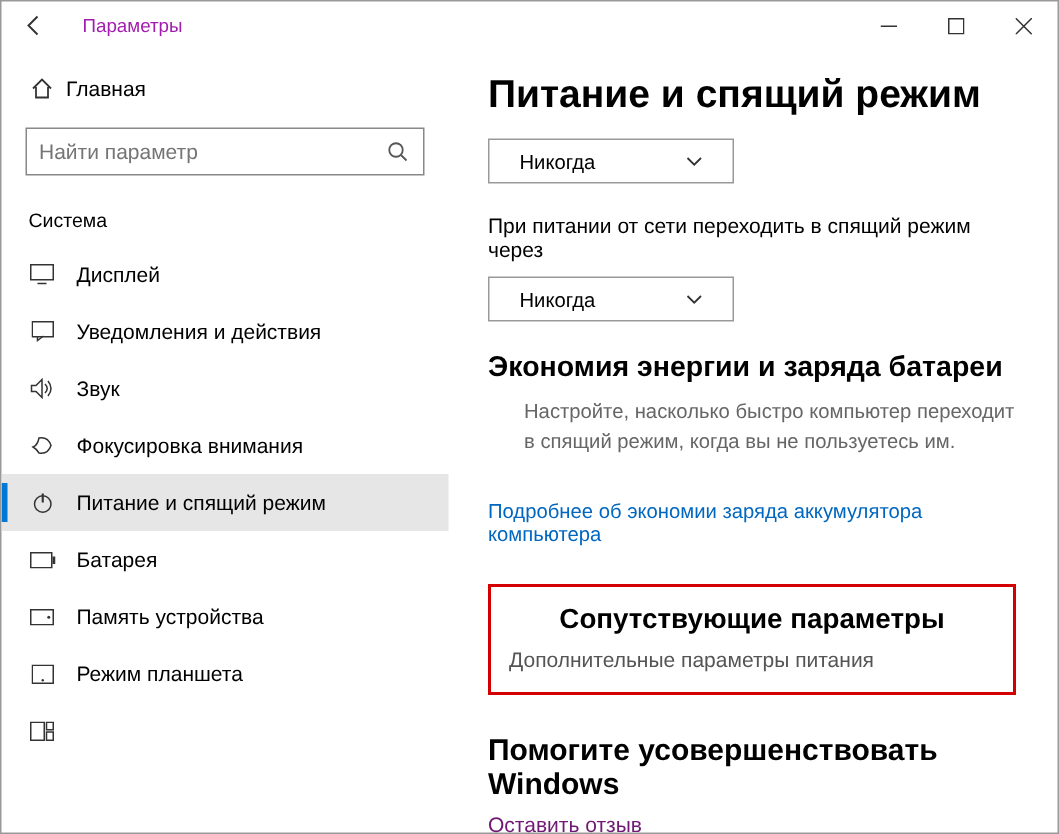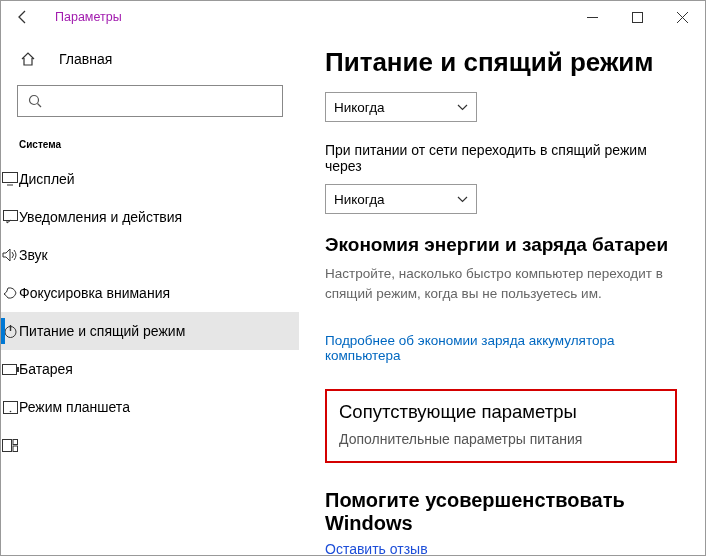--- a/index.html
+++ b/index.html
@@ -8,53 +8,53 @@
 .titlebar { height: 32px; display: flex; align-items: center; padding: 0 0 0 8px; }
 .titlebar .back { width: 28px; height: 28px; display: flex; align-items: center; justify-content: center; cursor: pointer; }
 .titlebar .title { margin-left: 18px; font-size: 12.5px; color: #a21caf; }
 .titlebar .spacer { flex: 1; }
 .win-btn { width: 45px; height: 30px; display: flex; align-items: center; justify-content: center; cursor: pointer; }
 .win-btn svg { stroke: #333; }
 
 .content { display: flex; height: calc(100% - 32px); }
 
 .sidebar { width: 298px; padding: 14px 0 0 0; border-right: none; position: relative; }
-.home-row { display: flex; align-items: center; padding: 4px 18px 10px 18px; gap: 22px; cursor: pointer; }
+.home-row { display: flex; align-items: center; padding: 4px 18px 10px 18px; gap: 7px; cursor: pointer; }
 .home-row .ic { width: 18px; display: flex; justify-content: center; }
 .home-row span:last-child { font-size: 14px; }
 
 .search-wrap { padding: 8px 16px 16px 16px; }
 .search { display: flex; align-items: center; border: 1px solid #888; height: 32px; padding: 0 8px; background: #fff; }
 .search input { flex: 1; border: none; outline: none; font-size: 14px; background: transparent; }
 .search .sic { width: 18px; display: flex; justify-content: center; }
 
-.cat-title { padding: 6px 18px 10px 18px; font-size: 10px; font-weight: 700; }
+.cat-title { padding: 6px 18px 10px 18px; font-size: 13px; font-weight: 400; }
 
 .nav { list-style: none; }
-.nav li { display: flex; align-items: center; height: 38px; padding: 0 0; cursor: pointer; position: relative; }
+.nav li { display: flex; align-items: center; height: 38px; padding: 0 18px; gap: 14px; cursor: pointer; position: relative; }
 .nav li.active { background: #e6e6e6; }
 .nav li.active::before { content: ""; position: absolute; left: 0; top: 6px; bottom: 6px; width: 4px; background: #0078d4; }
 .nav li .ic { width: 18px; display: flex; justify-content: center; color: #333; }
 .nav li .lbl { font-size: 14px; }
 
 .main { flex: 1; padding: 14px 24px 0 26px; overflow-y: auto; }
 .main h1 { font-size: 26px; font-weight: 600; margin-bottom: 14px; }
-.dd { border: 1px solid #999; width: 152px; height: 30px; display: flex; align-items: center; padding: 0 8px; justify-content: space-between; font-size: 13.5px; cursor: pointer; margin-bottom: 20px; gap: 32px; }
+.dd { border: 1px solid #999; width: 164px; height: 30px; display: flex; align-items: center; padding: 0 20px; justify-content: space-between; font-size: 13.5px; cursor: pointer; margin-bottom: 20px; gap: 32px; }
 .lbl-text { font-size: 14px; margin-bottom: 10px; }
 .section-h { font-size: 19px; font-weight: 600; margin-top: 14px; margin-bottom: 8px; }
-.gray { color: #666; font-size: 13.5px; line-height: 1.5; }
+.gray { color: #666; font-size: 13.5px; line-height: 1.5; margin-left: 24px; }
 .link { color: #0067c0; font-size: 13.5px; margin-top: 28px; display: block; cursor: pointer; }
 
 .redbox { border: 2px solid #d40000; padding: 10px 12px 14px 12px; margin-top: 26px; margin-right: 4px; }
-.redbox .h { font-size: 18.5px; font-weight: 400; margin-bottom: 8px; }
+.redbox .h { font-size: 18.5px; font-weight: 700; margin-bottom: 8px; text-align: center; }
 .redbox .sub { color: #555; font-size: 14px; }
 
 .feedback { margin-top: 26px; }
 .feedback .h { font-size: 20px; font-weight: 600; margin-bottom: 6px; }
-.feedback .sub { font-size: 14px; color: #1d4ed8; }
+.feedback .sub { font-size: 14px; color: #701a75; }
 
 svg { display: block; }
 </style>
 </head>
 <body>
 
 <div class="titlebar">
   <div class="back">
     <svg width="16" height="16" viewBox="0 0 16 16">
         <path d="M10 2 L4 8 L10 14" fill="none" stroke="#333" stroke-width="1.3"></path>
@@ -85,20 +85,21 @@
       <span class="ic">
         <svg width="16" height="16" viewBox="0 0 16 16">
             <path d="M2 8 L8 2 L14 8 M4 7 V14 H12 V7" fill="none" stroke="#333" stroke-width="1.2"></path>
           </svg>
       </span>
       <span>Главная</span>
     </div>
 
     <div class="search-wrap">
       <div class="search">
+        <input placeholder="Найти параметр" style="">
         <span class="sic">
           <svg width="15" height="15" viewBox="0 0 15 15">
               <circle cx="6" cy="6" r="4.5" fill="none" stroke="#555" stroke-width="1.2"></circle>
               <line x1="9.5" y1="9.5" x2="13" y2="13" stroke="#555" stroke-width="1.2"></line>
             </svg>
         </span>
       </div>
     </div>
 
     <div class="cat-title">Система</div>
@@ -149,20 +150,29 @@
         <span class="lbl">Питание и спящий режим</span>
       </li>
       <li>
         <span class="ic">
             <svg width="17" height="11" viewBox="0 0 17 11">
               <rect x="0.5" y="0.5" width="14" height="10" fill="none" stroke="#333"></rect>
               <rect x="15" y="3" width="2" height="5" fill="#333"></rect>
             </svg>
           </span>
         <span class="lbl">Батарея</span>
+      </li>
+      <li>
+        <span class="ic">
+            <svg width="16" height="11" viewBox="0 0 16 11">
+              <rect x="0.5" y="0.5" width="15" height="10" fill="none" stroke="#333"></rect>
+              <circle cx="12.5" cy="5.5" r="1" fill="#333"></circle>
+            </svg>
+          </span>
+        <span class="lbl">Память устройства</span>
       </li>
       <li>
         <span class="ic">
             <svg width="15" height="13" viewBox="0 0 15 13">
               <rect x="0.5" y="0.5" width="14" height="12" fill="none" stroke="#333"></rect>
               <circle cx="7.5" cy="10.5" r="0.8" fill="#333"></circle>
             </svg>
           </span>
         <span class="lbl">Режим планшета</span>
       </li>

